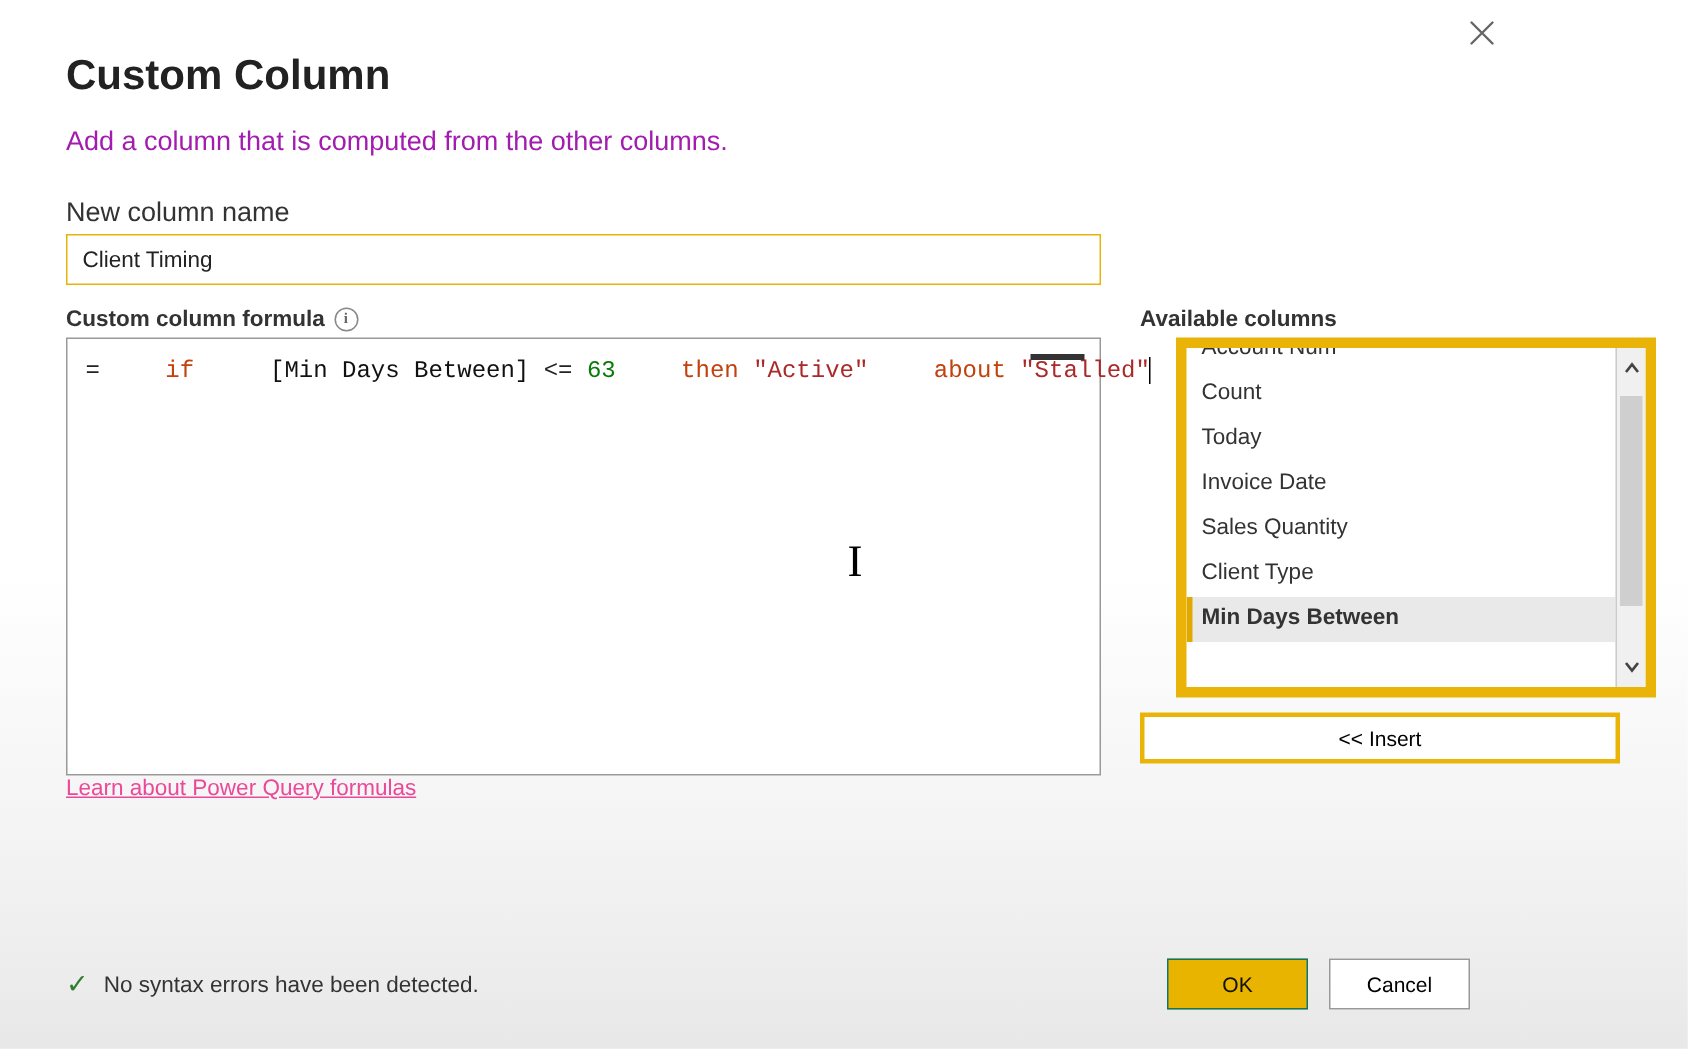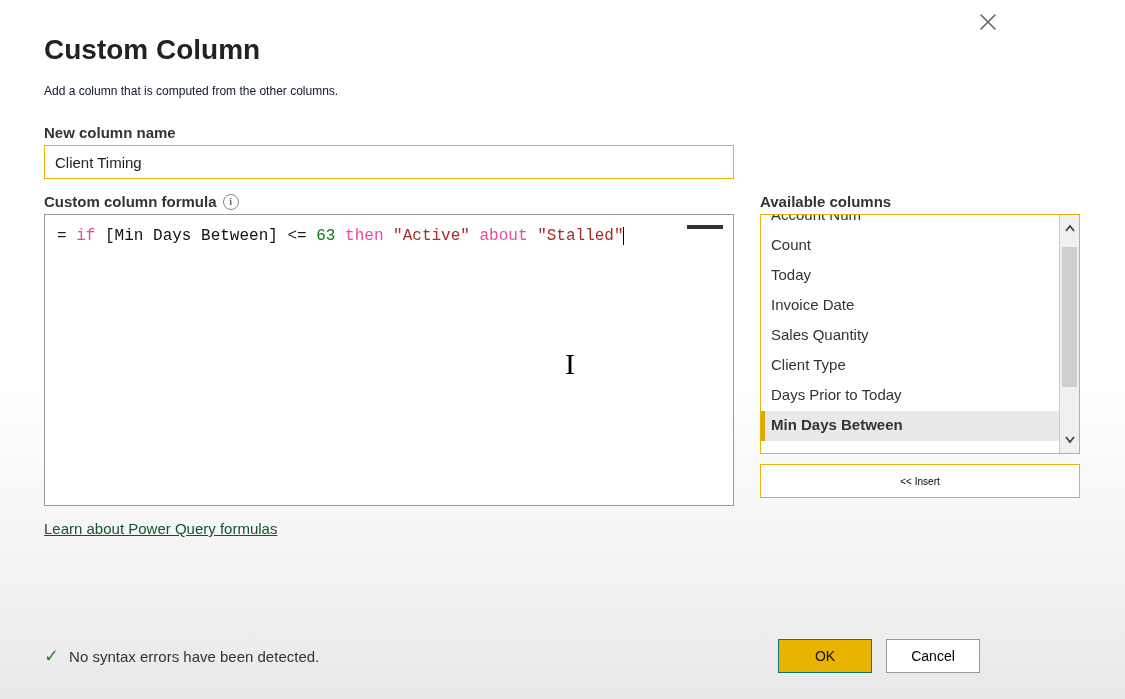--- a/index.html
+++ b/index.html
@@ -26,29 +26,28 @@
     font-size:22px;
     cursor:pointer;
   }
   h1.title {
     margin: 12px 0 18px 0;
     font-size: 28px;
     font-weight: 600;
     color:#222;
   }
   .subtitle {
-    font-size: 12px;
-    color:#0f172a;
+    font-size: 18px;
+    color:#a21caf;
     margin-bottom: 26px;
   }
   .field-label {
-    font-size: 15px;
+    font-size: 18px;
     color:#333;
     margin-bottom: 4px;
-    font-weight: bold;
   }
   .col-name-input {
     width: 690px;
     height: 34px;
     border: 1px solid #eab308;
     background:#fff;
     padding: 4px 10px;
     font-size: 15px;
     font-family: inherit;
     color:#222;
@@ -85,22 +84,22 @@
     height: 292px;
     border:1px solid #999;
     background:#fff;
     padding: 10px 12px;
     font-family: Consolas, "Courier New", monospace;
     font-size: 16px;
     line-height: 1.4;
     white-space: pre;
   }
   .formula-box .eq { color:#222; }
-  .kw { color:#ec4899; }
-  .col { color:#111; }
+  .kw { color:#c2410c;margin-left:34px; }
+  .col { color:#111;margin-left:41px; }
   .num { color:#0a7a0a; }
   .str { color:#aa2a2a; }
   .text-cursor {
     display:inline-block;
     width:1px; height:1.1em;
     background:#000;
     vertical-align:middle;
     margin-left:-1px;
   }
   .caret-ibeam {
@@ -113,24 +112,25 @@
   }
   .excess-mark {
     position:absolute;
     right:10px; top:10px;
     width:36px; height:4px;
     background:#333;
   }
   .avail-box {
     width: 320px;
     height: 240px;
-    border:1px solid #eab308;
+    border:7px solid #eab308;
     background:#fff;
     position:relative;
     overflow:hidden;
+    margin-left:24px;
   }
   .avail-scroll {
     position:absolute;
     right:0; top:0; bottom:0;
     width:20px;
     background:#f0f0f0;
     border-left:1px solid #ccc;
     display:flex;
     flex-direction:column;
     justify-content:space-between;
@@ -161,29 +161,28 @@
   .avail-item.selected {
     background:#e9e9e9;
     border-left:4px solid #e1a900;
     padding-left:6px;
     font-weight:bold;
   }
   .insert-btn {
     margin-top:10px;
     width: 320px;
     height: 34px;
-    border:1px solid #eab308;
-    background:#fff;
-    font-size:10px;
+    border:3px solid #eab308;
+    background:#fff;
+    font-size:14px;
     cursor:pointer;
   }
   .learn-link {
     display:inline-block;
-    margin-top: 14px;
-    color:#14532d;
+    color:#ec4899;
     font-size:15px;
   }
   .footer {
     position:absolute;
     left:44px; right:44px; bottom:26px;
     display:flex;
     align-items:center;
     justify-content:space-between;
   }
   .status {
@@ -249,21 +248,20 @@
         <span>Available columns</span>
       </div>
       <div class="avail-box">
         <div class="avail-list">
           <div class="avail-item">Account Num</div>
           <div class="avail-item">Count</div>
           <div class="avail-item">Today</div>
           <div class="avail-item">Invoice Date</div>
           <div class="avail-item">Sales Quantity</div>
           <div class="avail-item">Client Type</div>
-          <div class="avail-item">Days Prior to Today</div>
           <div class="avail-item selected">Min Days Between</div>
         </div>
         <div class="avail-scroll">
           <div class="arrow">
             <svg width="12" height="12" viewBox="0 0 12 12">
                 <path d="M2 8 L6 3 L10 8" stroke="#444" stroke-width="1.8" fill="none"></path>
               </svg>
           </div>
           <div class="track">
             <div class="thumb"></div>

